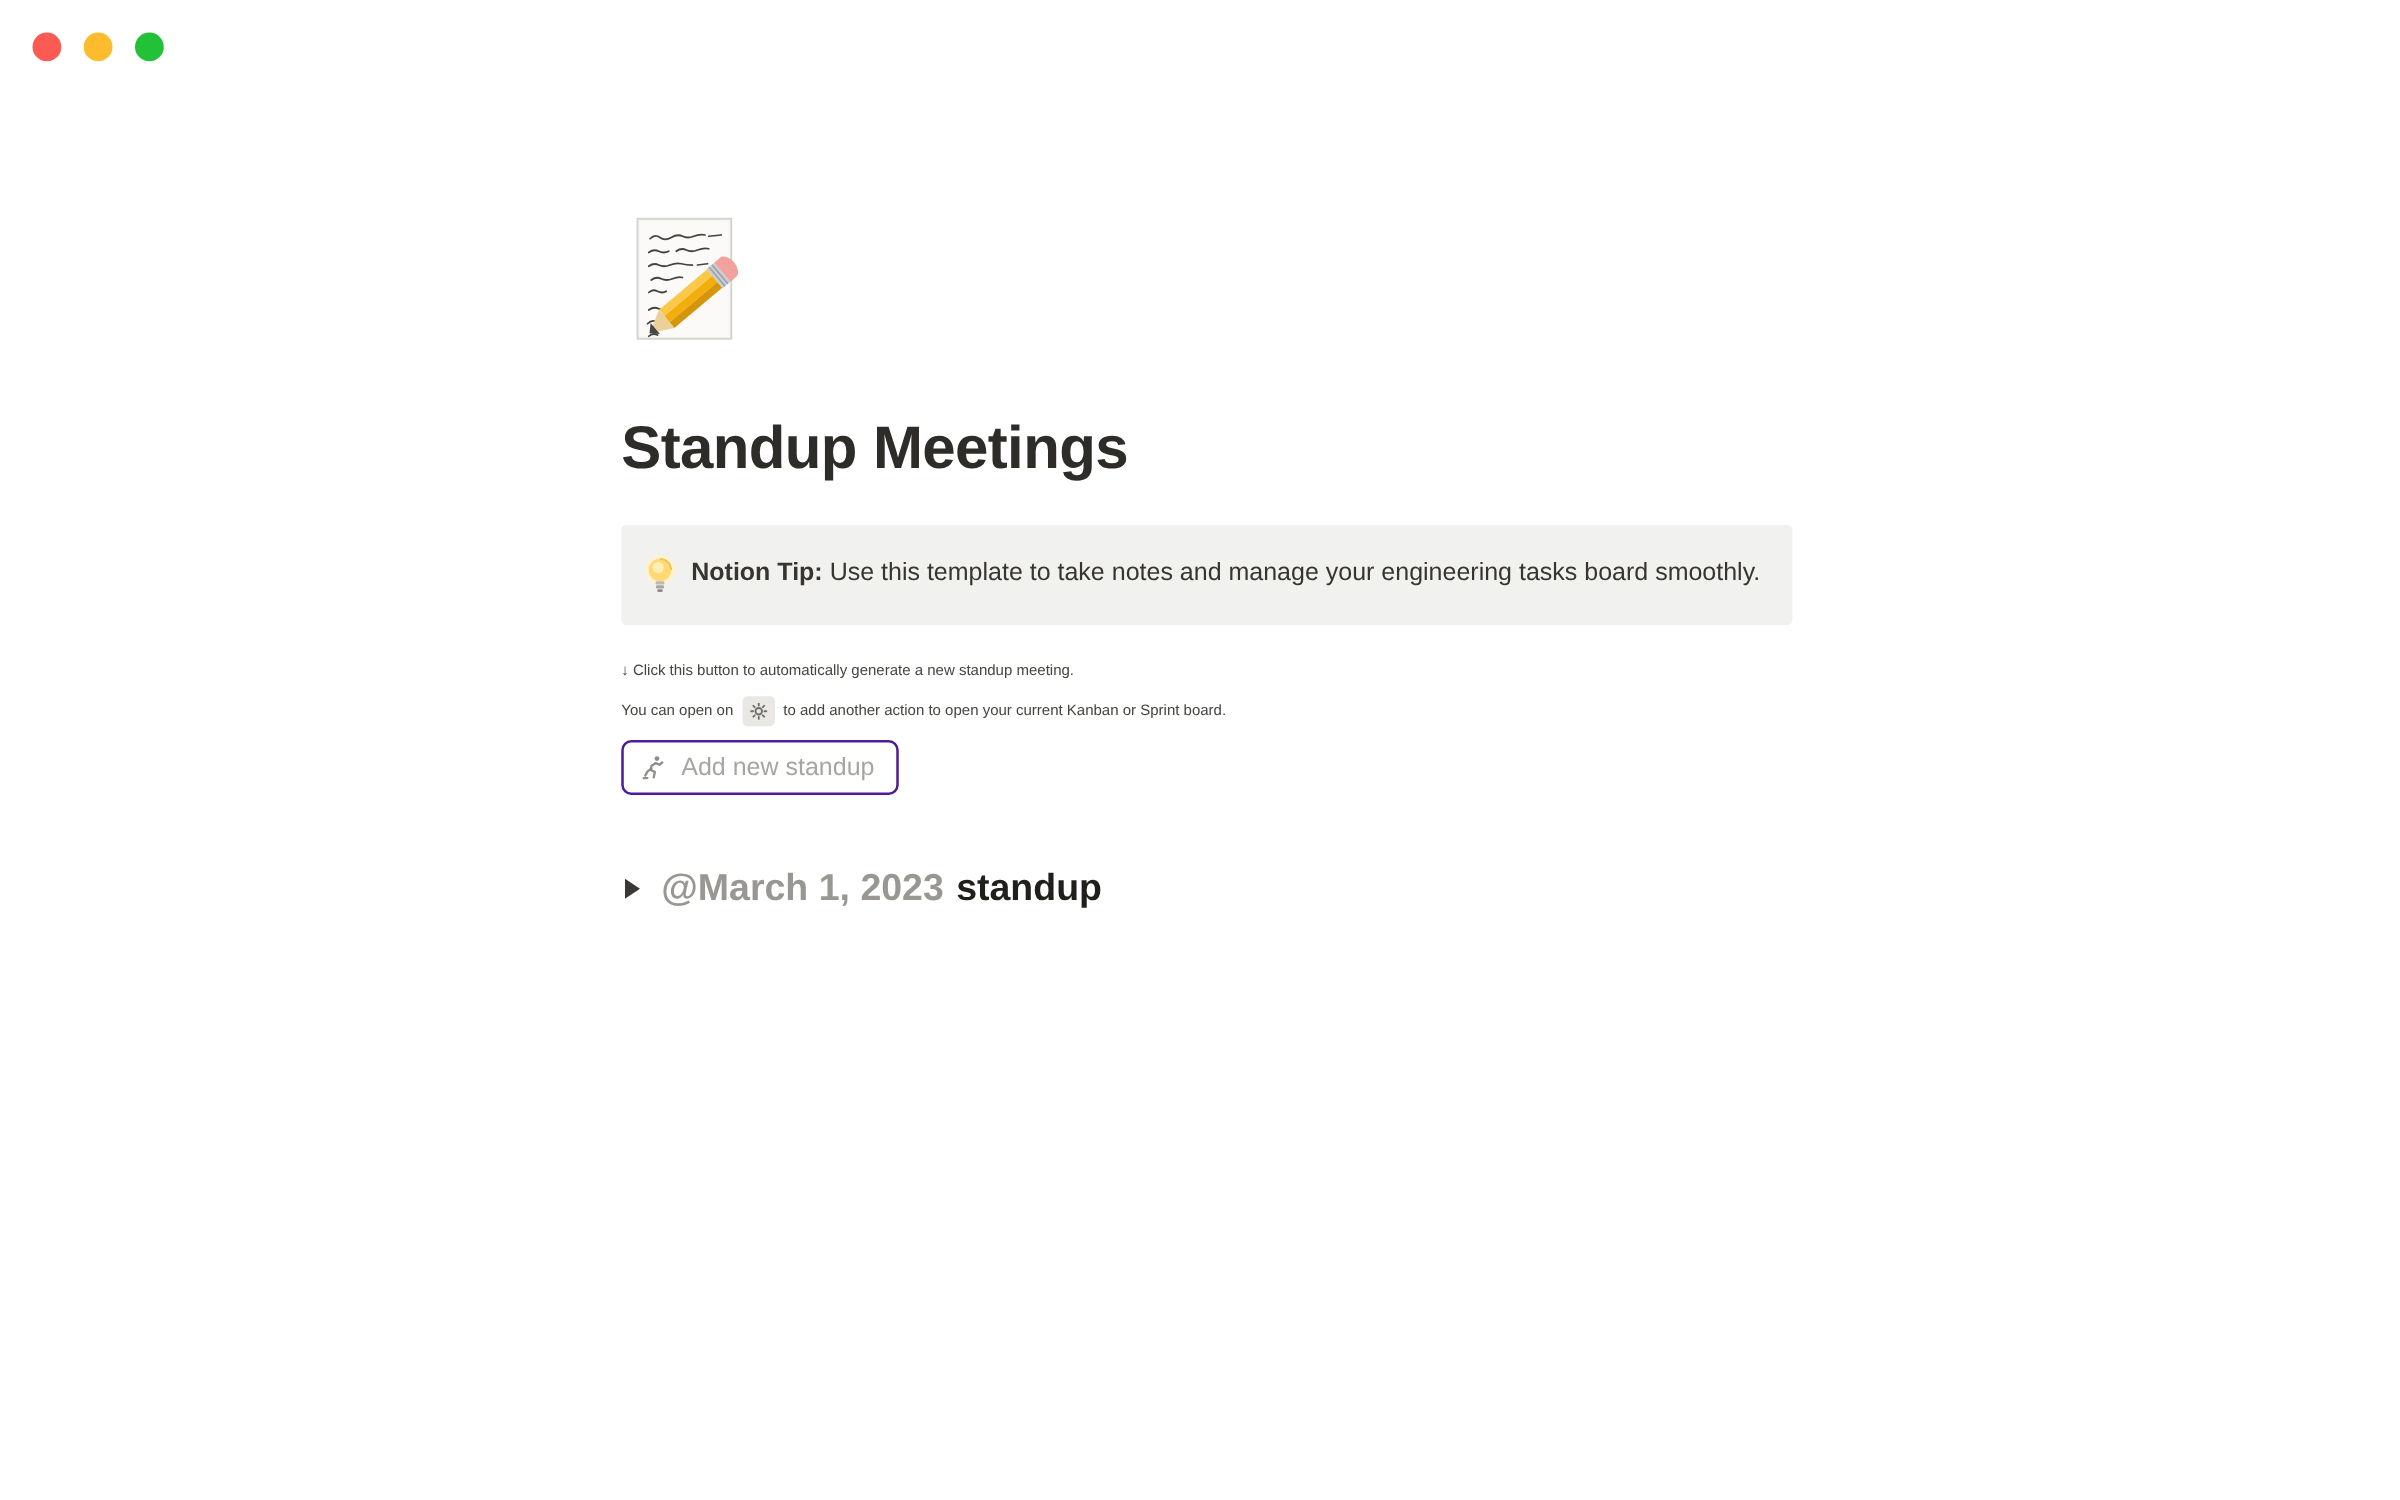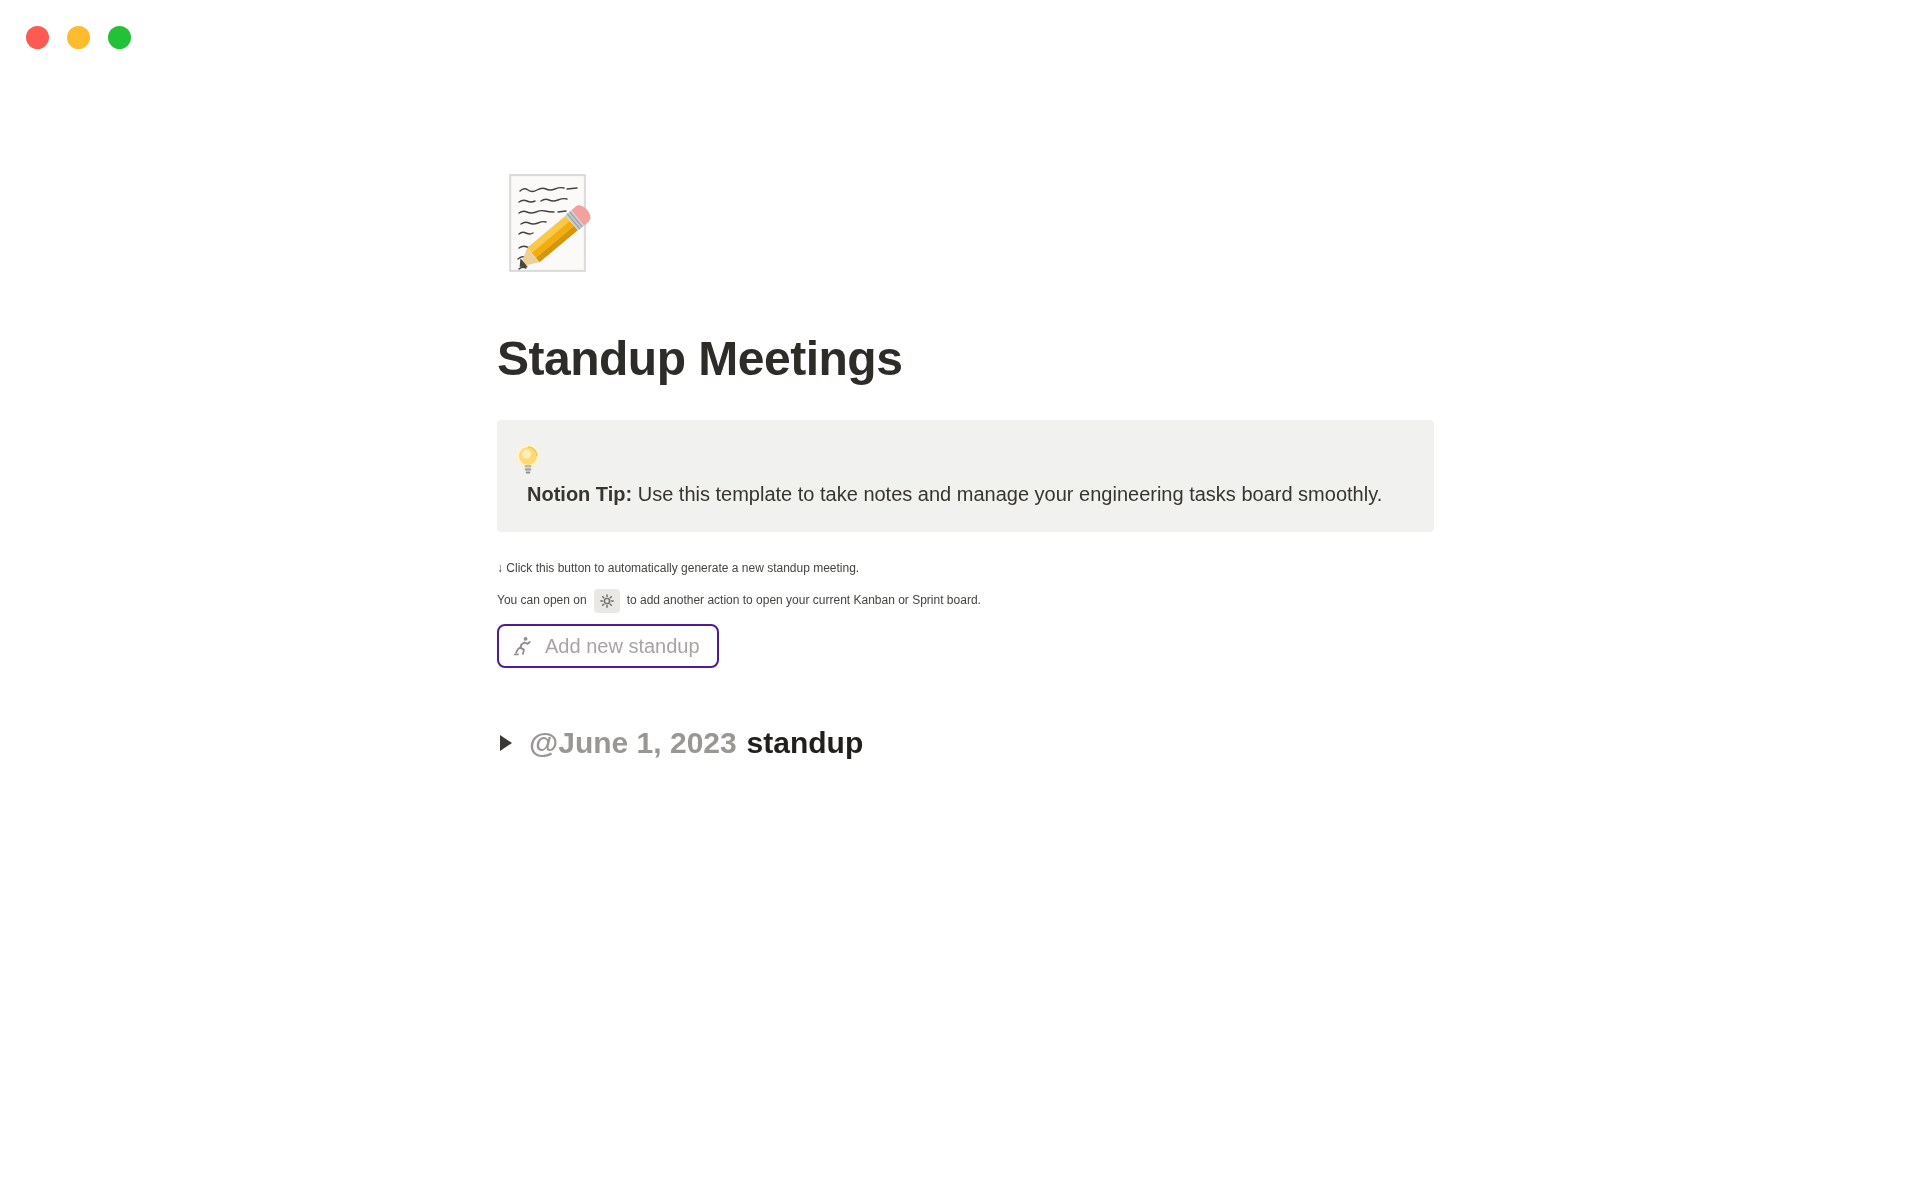--- a/index.html
+++ b/index.html
@@ -32,21 +32,21 @@
     letter-spacing:-0.5px;
   }
 
   
   .callout{
     margin-top:17px;
     background:#f1f1ef;
     border-radius:4px;
     padding:22px 24px 22px 18px;
     display:flex;align-items:flex-start;
-    box-sizing:border-box;width:937px;flex-direction:column;
+    box-sizing:border-box;width:937px;
   }
   .callout .bulb{flex:0 0 auto;width:26px;height:34px;margin-top:2px;}
   .callout-text{
     margin-left:12px;
     font-size:20px;line-height:32px;color:#37352f;
     max-width:860px;
   }
   .callout-text b{font-weight:700;}
 
   
@@ -193,18 +193,18 @@
   </div>
 
   
   <div class="toggles">
 
 
 
     <div class="toggle-row">
       <div class="tri"></div>
       <div class="toggle-label">
-        <span class="mention">@June 1, 2023</span><span class="toggle-strong">standup</span>
+        <span class="mention">@March 1, 2023</span><span class="toggle-strong">standup</span>
       </div>
     </div>
 
   </div>
 </div>
 
 </body></html>

